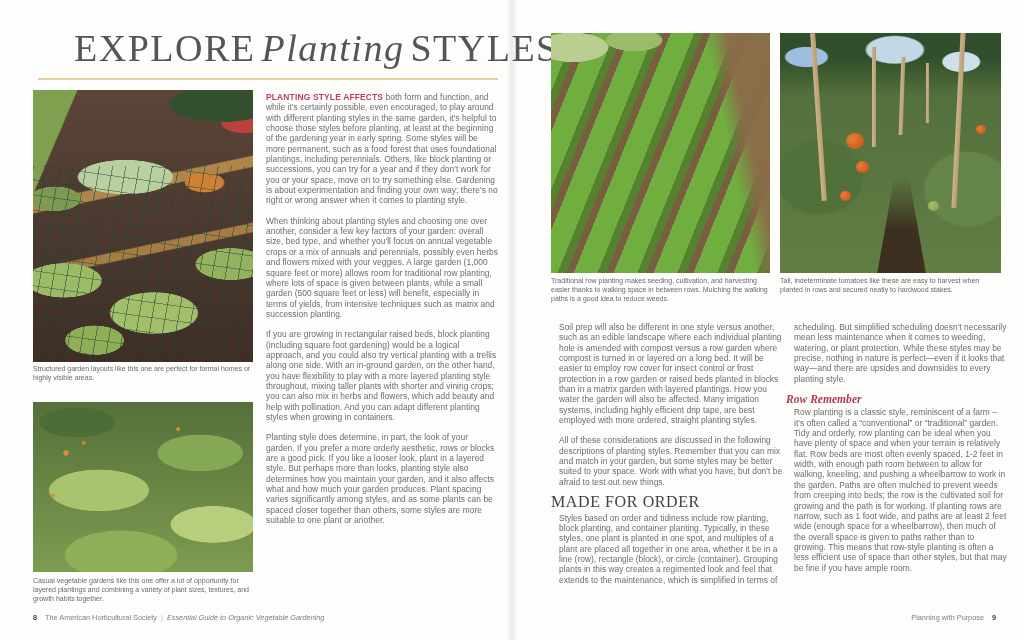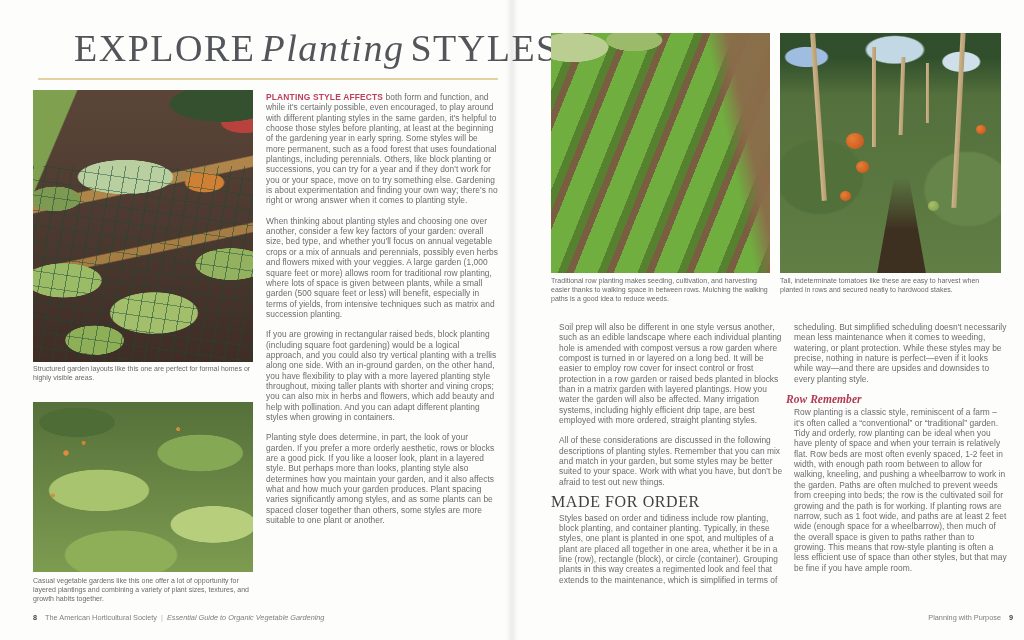--- a/index.html
+++ b/index.html
@@ -26,21 +26,21 @@
   .textcol{position:absolute;}
   .col-left-page{left:258px;top:92px;width:240px;}
   .col-r1{left:551px;top:322px;width:233px;}
   .col-r2{left:786px;top:322px;width:222px;}
 
   .foot{position:absolute;top:613px;font-size:7.3px;color:#7d7e81;white-space:nowrap;}
   .foot b{color:#434447;font-weight:bold;}
   .foot .sep{color:#b5b6b8;margin:0 4px;}
   .foot-left{left:33px;}
   .foot-left b{margin-right:8px;}
-  .foot-right{right:11px;}
+  .foot-right{right:28px;}
   .foot-right b{margin-left:8px;}
   .foot i{font-style:italic;}
 
   
   .photo{position:absolute;overflow:hidden;}
   .p1{left:33px;top:90px;width:220px;height:272px;
       background-color:#4a342c;
       background-image:
         radial-gradient(ellipse 34px 17px at 78% 34%, #cf8035 0 55%, rgba(0,0,0,0) 60%),
         radial-gradient(ellipse 62px 28px at 14% 70%, #9cbb66 0 60%, rgba(0,0,0,0) 62%),
@@ -152,21 +152,21 @@
   <p class="caption" style="left:780px;top:277px;width:222px;">Tall, indeterminate tomatoes like these are easy to harvest when planted in rows and secured neatly to hardwood stakes.</p>
 
   <div class="textcol col-r1 body-text">
     <p>Soil prep will also be different in one style versus another, such as an edible landscape where each individual planting hole is amended with compost versus a row garden where compost is turned in or layered on a long bed. It will be easier to employ row cover for insect control or frost protection in a row garden or raised beds planted in blocks than in a matrix garden with layered plantings. How you water the garden will also be affected. Many irrigation systems, including highly efficient drip tape, are best employed with more ordered, straight planting styles.</p>
     <p>All of these considerations are discussed in the following descriptions of planting styles. Remember that you can mix and match in your garden, but some styles may be better suited to your space. Work with what you have, but don't be afraid to test out new things.</p>
     <h2 class="sec-head">MADE FOR ORDER</h2>
     <p>Styles based on order and tidiness include row planting, block planting, and container planting. Typically, in these styles, one plant is planted in one spot, and multiples of a plant are placed all together in one area, whether it be in a line (row), rectangle (block), or circle (container). Grouping plants in this way creates a regimented look and feel that extends to the maintenance, which is simplified in terms of</p>
   </div>
 
   <div class="textcol col-r2 body-text">
-    <p>scheduling. But simplified scheduling doesn't necessarily mean less maintenance when it comes to weeding, watering, or plant protection. While these styles may be precise, nothing in nature is perfect—even if it looks while way—and there are upsides and downsides to every planting style.</p>
+    <p>scheduling. But simplified scheduling doesn't necessarily mean less maintenance when it comes to weeding, watering, or plant protection. While these styles may be precise, nothing in nature is perfect—even if it looks that way—and there are upsides and downsides to every planting style.</p>
     <h3 class="sub-head">Row Remember</h3>
     <p>Row planting is a classic style, reminiscent of a farm – it's often called a “conventional” or “traditional” garden. Tidy and orderly, row planting can be ideal when you have plenty of space and when your terrain is relatively flat. Row beds are most often evenly spaced, 1-2 feet in width, with enough path room between to allow for walking, kneeling, and pushing a wheelbarrow to work in the garden. Paths are often mulched to prevent weeds from creeping into beds; the row is the cultivated soil for growing and the path is for working. If planting rows are narrow, such as 1 foot wide, and paths are at least 2 feet wide (enough space for a wheelbarrow), then much of the overall space is given to paths rather than to growing. This means that row-style planting is often a less efficient use of space than other styles, but that may be fine if you have ample room.</p>
   </div>
 
   <footer class="foot foot-left">
     <b>8</b><span>The American Horticultural Society</span><span class="sep">|</span><i>Essential Guide to Organic Vegetable Gardening</i>
   </footer>
   <footer class="foot foot-right">
     <span>Planning with Purpose</span><b>9</b>
   </footer>

